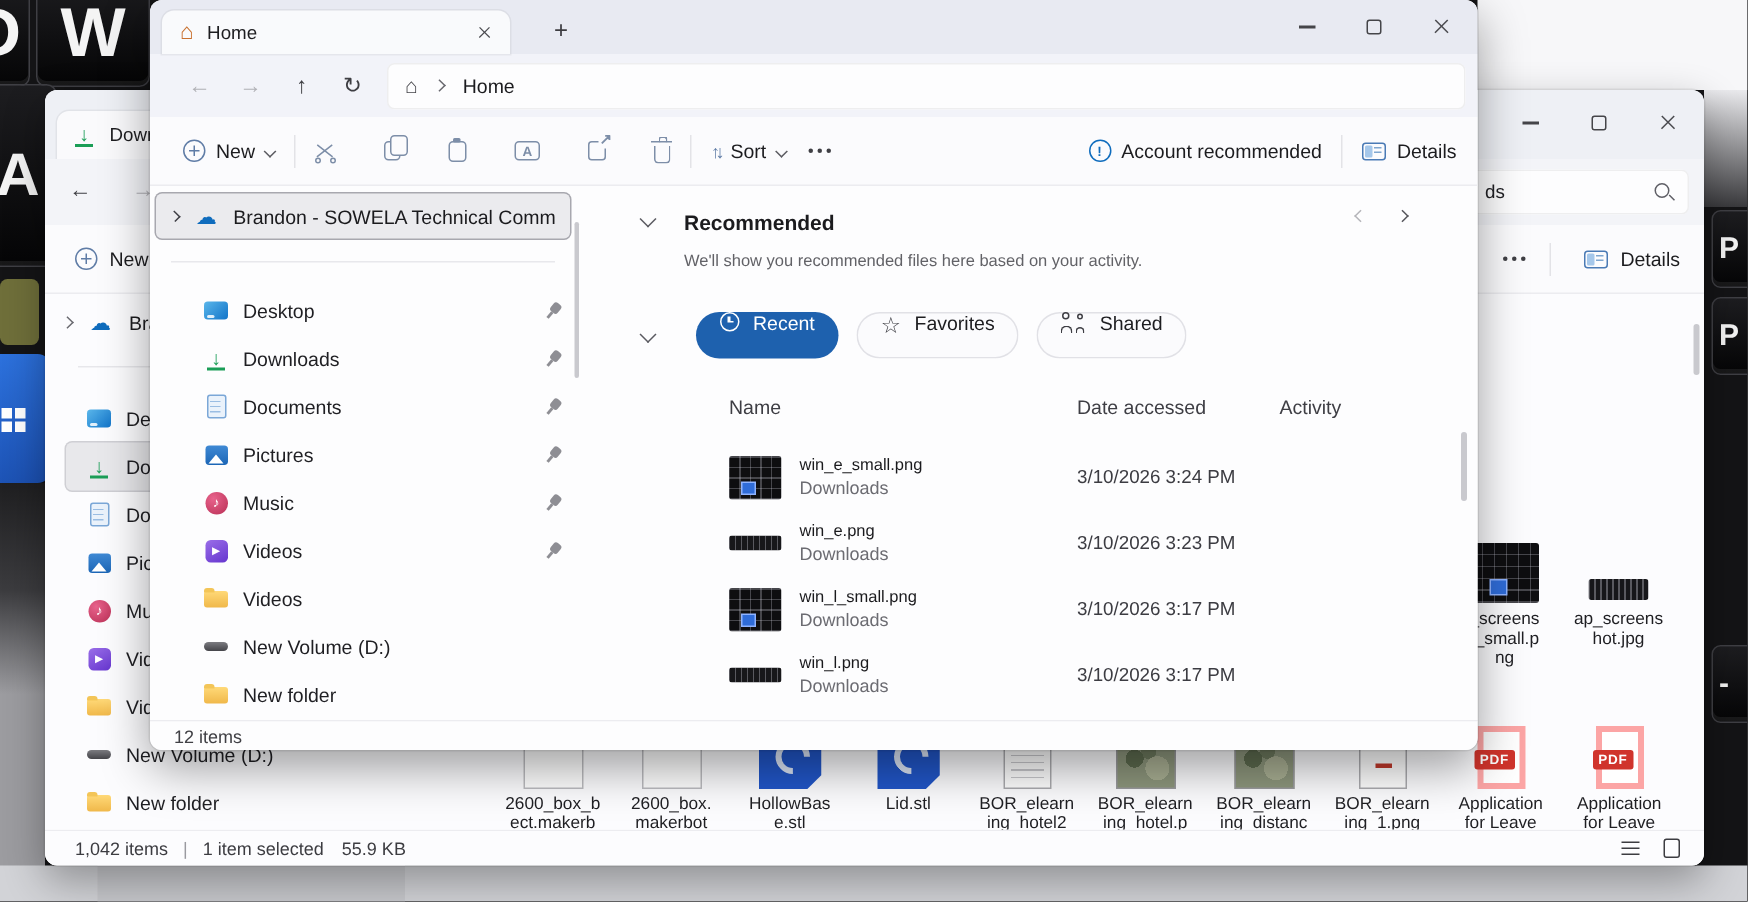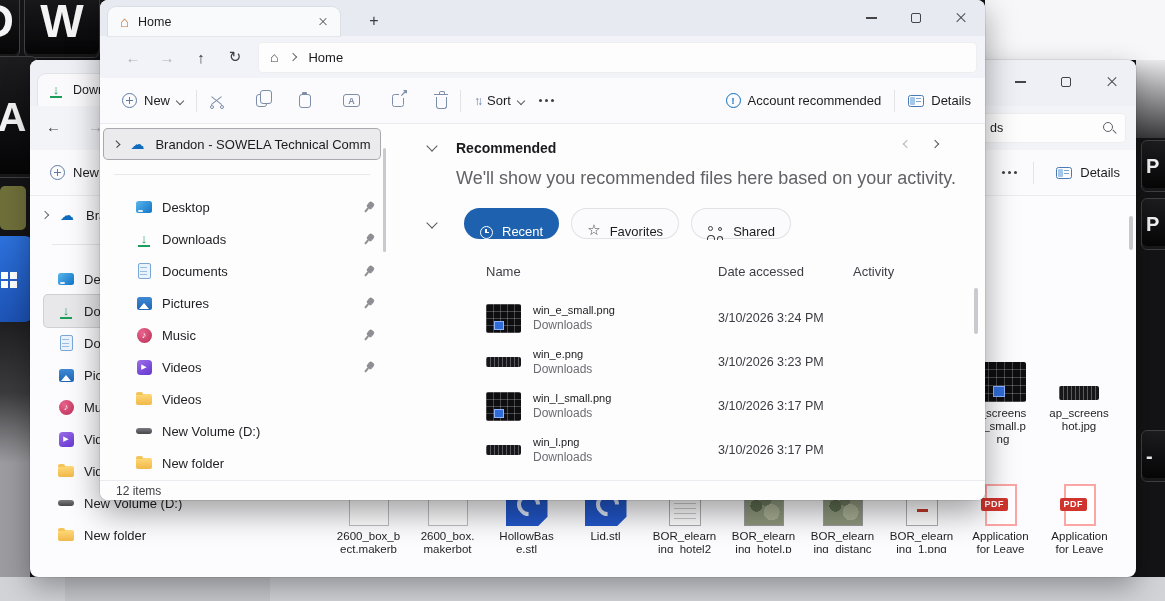--- a/index.html
+++ b/index.html
@@ -148,21 +148,21 @@
 .fthumb{position:relative;flex:none}
 .fi-blank{width:40px;height:40px;background:#fff;border:1px solid #bcbcc0}
 .fi-stl{width:42px;height:42px;background:#2156c8;clip-path:polygon(22% 0,100% 0,100% 78%,78% 100%,0 100%,0 22%)}
 .fi-stl::after{content:'';position:absolute;left:11px;top:9px;width:15px;height:15px;border:4px solid #dce6f7;border-right-color:transparent;border-radius:50%;transform:rotate(45deg)}
 .fi-doc{width:32px;height:42px;background:#fff;border:1px solid #ababaf;
   background-image:repeating-linear-gradient(0deg,#c9c9cd 0 1px,transparent 1px 5px);background-size:22px 28px;background-position:4px 6px;background-repeat:no-repeat}
 .fi-map{width:40px;height:34px;border:1px solid #9a9a9e;background-color:#8d967c;
   background-image:radial-gradient(circle at 30% 40%,#5d6b4f 0 6px,transparent 6px),radial-gradient(circle at 70% 60%,#a9af93 0 8px,transparent 8px),radial-gradient(circle at 55% 25%,#6e7a5e 0 5px,transparent 5px)}
 .fi-page{width:32px;height:42px;background:#fff;border:1px solid #ababaf}
 .fi-page::after{content:'';position:absolute;left:10px;top:24px;width:11px;height:3px;background:#c0392b}
-.fi-pdf{width:32px;height:42px;background:#fff;border:2px solid #fca5a5}
+.fi-pdf{width:32px;height:42px;background:#fff;border:4px solid #fca5a5}
 .pdf-badge{position:absolute;left:-6px;top:12px;background:#d0342c;color:#fff;font-size:9px;font-weight:700;
   padding:2px 4px;border-radius:2px;letter-spacing:.5px;line-height:1}
 .pdf-badge:empty{display:none}
 .fi-kb{width:46px;height:40px;border-radius:2px;background-color:#0e0e10;
   background-image:repeating-linear-gradient(90deg,rgba(200,200,212,.3) 0 1px,transparent 1px 8px),repeating-linear-gradient(0deg,rgba(200,200,212,.3) 0 1px,transparent 1px 8px)}
 .fi-kb::after{content:'';position:absolute;left:14px;bottom:6px;width:10px;height:9px;background:#2f6cd8;box-shadow:0 0 0 1px #8fb3ff}
 .fi-kbstrip{width:40px;height:14px;border-radius:2px;background-color:#17171a;margin-bottom:2px;
   background-image:repeating-linear-gradient(90deg,rgba(190,190,200,.4) 0 1px,transparent 1px 4px)}
 
 
@@ -201,23 +201,23 @@
 .fw-onedrive .lbl{font-size:13px;color:#1b1b1e;white-space:nowrap;overflow:hidden}
 .fw-sep{position:absolute;left:14px;top:50px;width:256px;height:1px;background:#e8e8ec}
 .fw-items{position:absolute;left:10px;top:67px;width:276px}
 .fw-item{height:32px;display:flex;align-items:center;gap:10px;padding:0 12px 0 26px;border-radius:4px;font-size:13px;color:#1f1f23}
 .fw-item .pin{margin-left:auto}
 .side-scroll{position:absolute;right:6px;top:24px;width:3px;height:104px;background:#c9c9ce;border-radius:2px}
 .fw-main{position:absolute;left:292px;top:0;right:0;height:100%}
 .sec-chev{position:absolute;color:#5a5a60}
 .rec-title{position:absolute;left:64px;top:16px;font-size:14px;font-weight:700;color:#1b1b1e}
 .rec-arrows{position:absolute;left:512px;top:17px;display:flex;gap:22px;align-items:center}
-.rec-sub{position:absolute;left:64px;top:44px;font-size:18px;color:#626267}
+.rec-sub{position:absolute;left:64px;top:44px;font-size:11px;color:#626267}
 .pills{position:absolute;left:72px;top:84px;display:flex;gap:12px;align-items:center}
-.pill{height:31px;border-radius:16px;display:flex;align-items:flex-end;gap:9px;padding:0 16px;font-size:13px}
+.pill{height:31px;border-radius:16px;display:flex;align-items:flex-start;gap:9px;padding:0 16px;font-size:13px}
 .pill.active{background:#1e61ae;color:#fff}
 .pill.plain{background:#fbfbfd;box-shadow:inset 0 0 0 1px #e1e1e6;color:#1d1d20}
 .pill .g-star{font-size:15px;color:#3e3e44}
 .cols{position:absolute;top:140px;left:0;right:0;font-size:13px;color:#3e3e44}
 .cols .c-name{position:absolute;left:94px}.cols .c-date{position:absolute;left:326px}.cols .c-act{position:absolute;left:461px}
 .files{position:absolute;left:94px;right:20px;top:172px}
 .file-row{position:relative;height:44px;display:flex;align-items:center}
 .twrapf{width:35px;height:30px;margin-right:12px;display:flex;align-items:center;flex:none}
 .thumb-kb{width:35px;height:29px;border-radius:2px;background-color:#0e0e10;position:relative;
   background-image:repeating-linear-gradient(90deg,rgba(200,200,212,.3) 0 1px,transparent 1px 7px),repeating-linear-gradient(0deg,rgba(200,200,212,.3) 0 1px,transparent 1px 7px)}
@@ -448,20 +448,31 @@
             <span class="twrap">
               <span class="fthumb fi-kbstrip"></span>
             </span>
             <span class="l">ap_screens</span>
             <span class="l">hot.jpg</span>
             <span class="l"></span>
           </div>
 
       </div>
       <div class="bw-scroll"></div>
+    </div>
+    <div class="bw-status">
+      <span>1,042 items</span>
+      <span class="sp">|</span>
+      <span>1 item selected</span>
+      <span class="sz">55.9 KB</span>
+      <span class="grow"></span>
+      <span class="vicons">
+        <span class="ico-listview"></span>
+        <span class="ico-thumbview"></span>
+      </span>
     </div>
   </div>
 
   <div class="fw">
     <div class="fw-tabbar">
       <div class="fw-tab">
         <span class="g g-home"></span>
         <span class="lbl">Home</span>
         <span class="ico-x"></span>
       </div>

